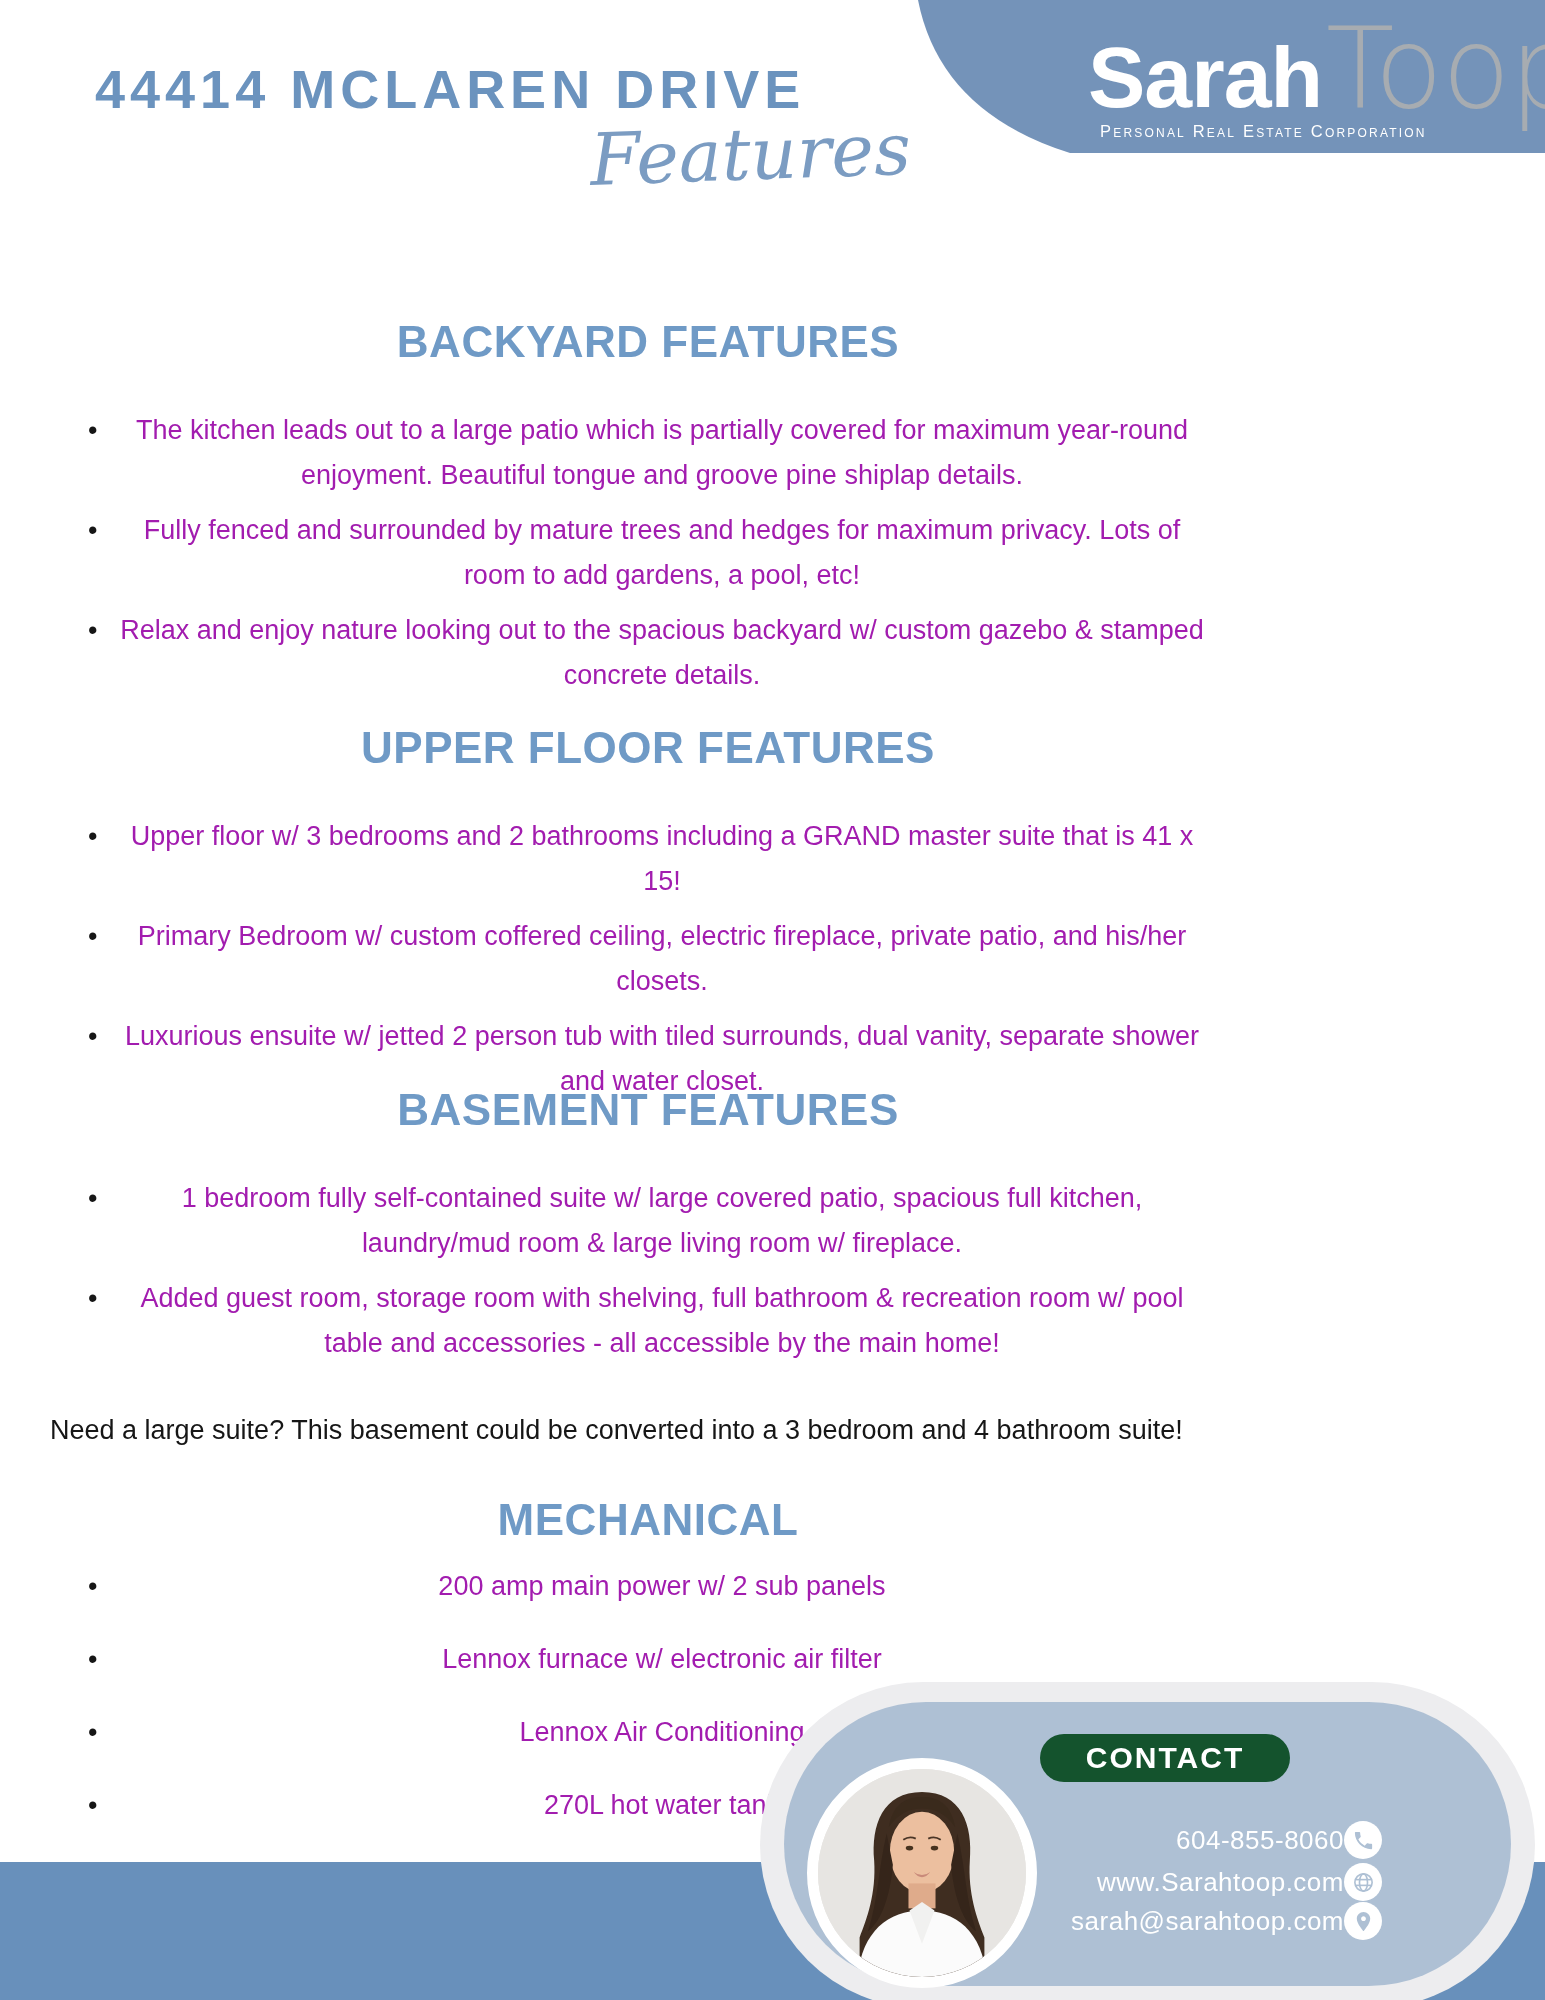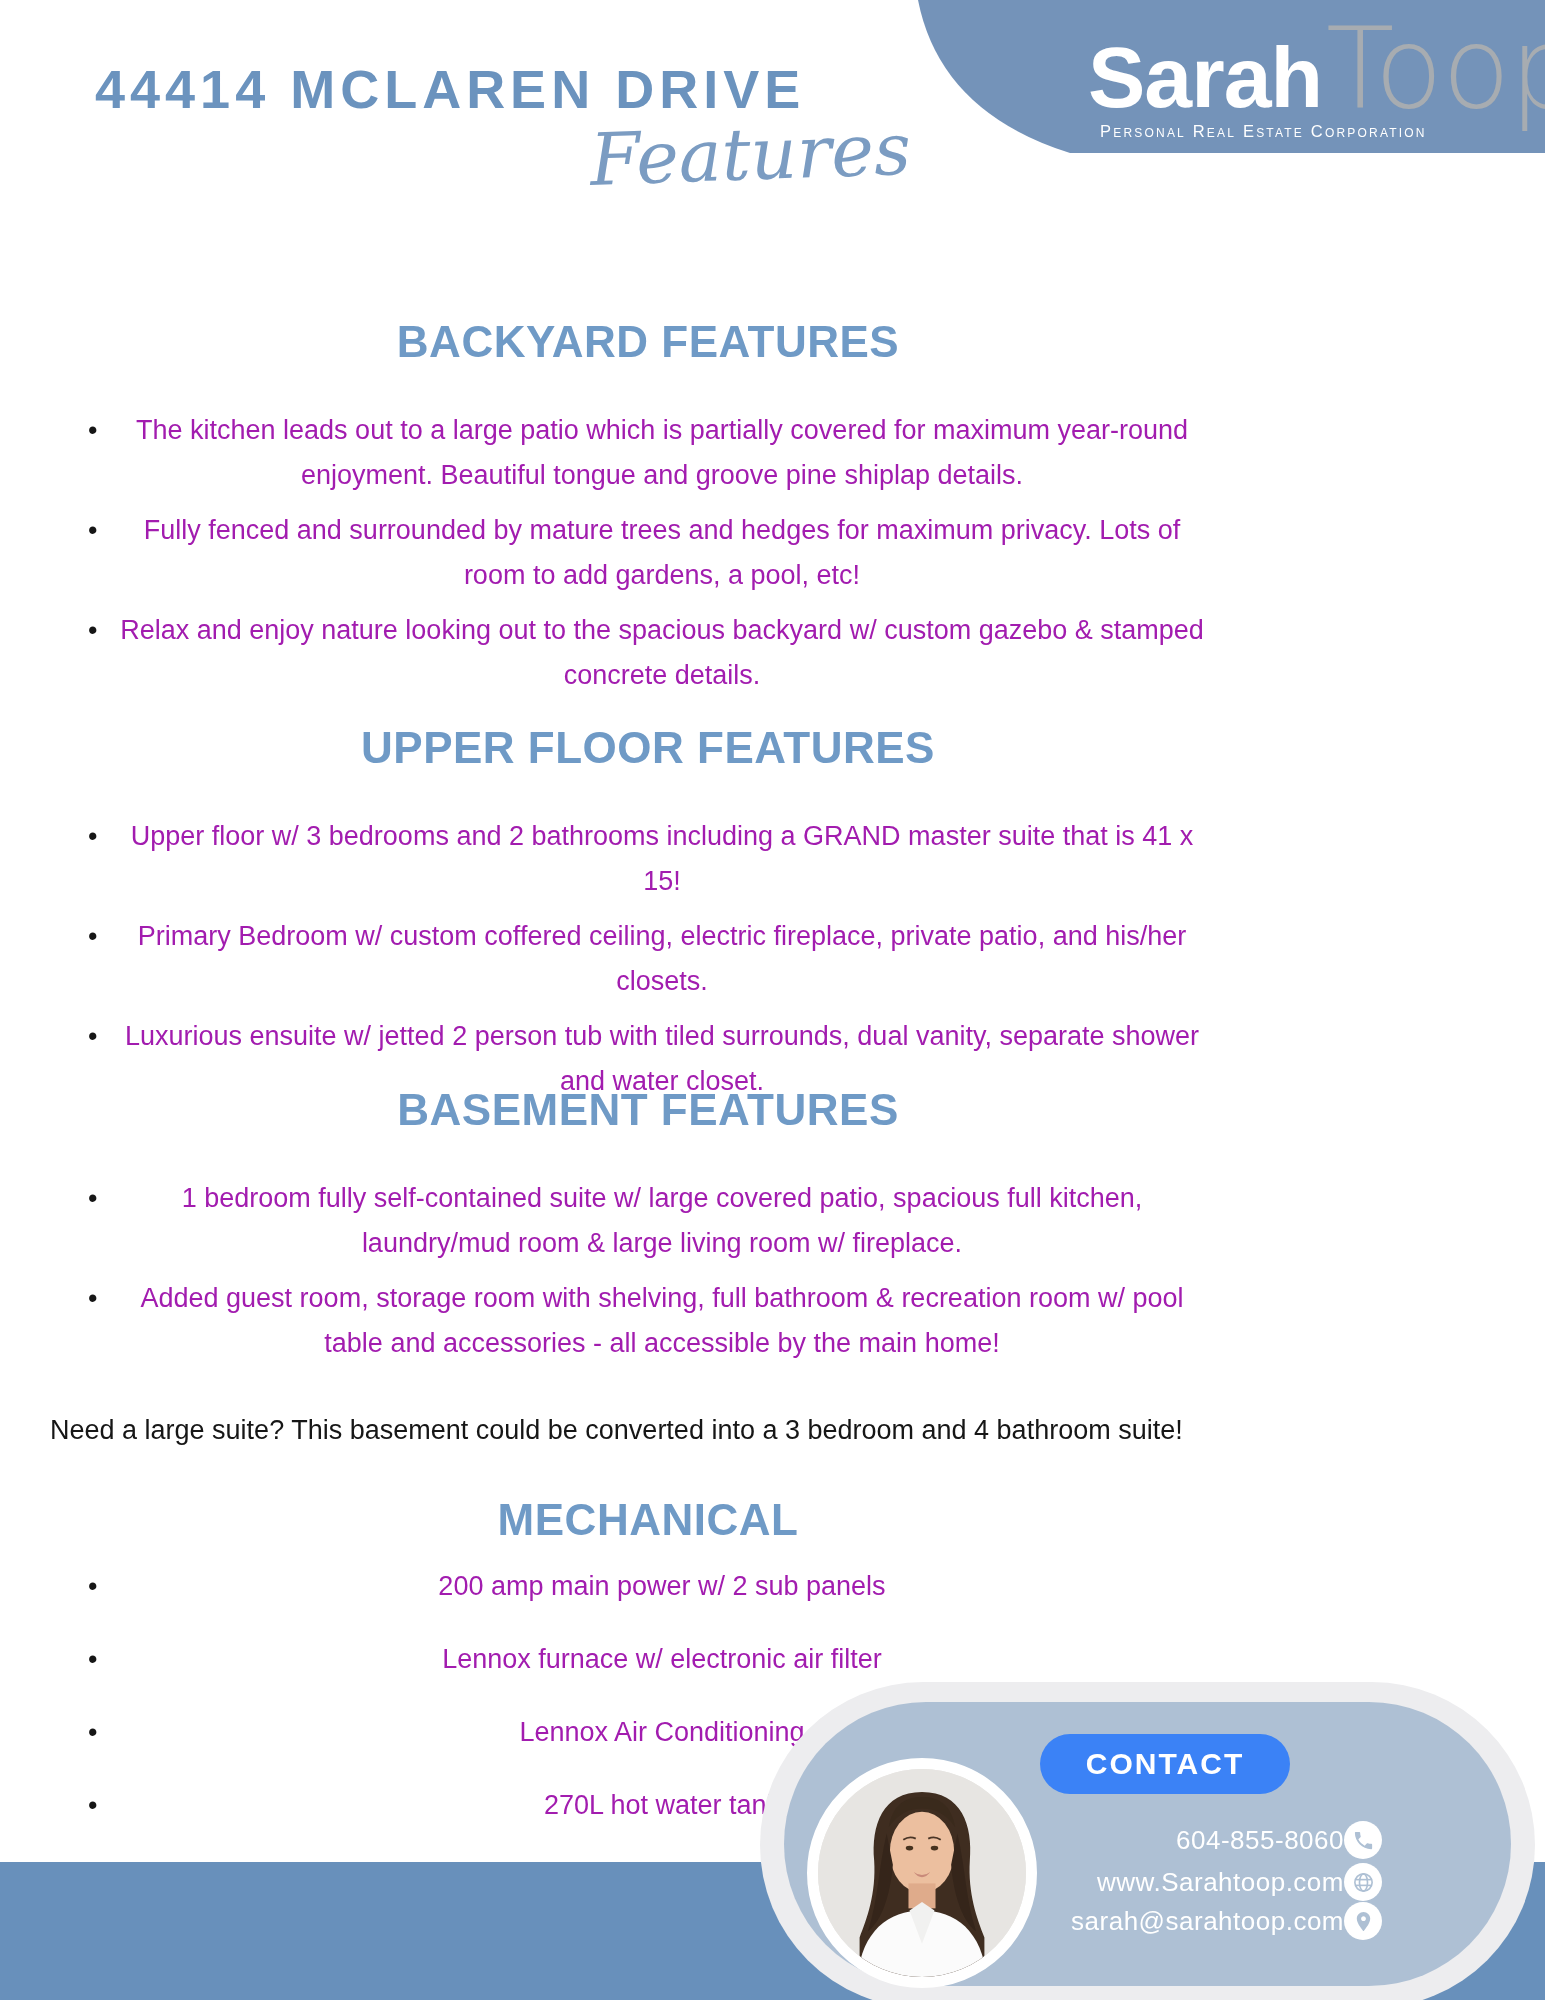--- a/index.html
+++ b/index.html
@@ -46,22 +46,22 @@
 
   .card-outer { position:absolute; left:760px; top:1682px; width:775px; height:326px;
                 background:#ededef; border-radius:163px; }
   .card-inner { position:absolute; left:24px; top:20px; right:24px; bottom:22px;
                 background:#aec0d4; border-radius:143px; }
 
   .avatar { position:absolute; left:807px; top:1758px; width:208px; height:208px;
             border-radius:50%; border:11px solid #ffffff; overflow:hidden; background:#e7e5e2; }
   .avatar svg { display:block; width:100%; height:100%; }
 
-  .contact-pill { position:absolute; left:1040px; top:1734px; width:250px; height:60px;
-                  background:#3b82f6; border-radius:30px; display:flex; align-items:center; justify-content:center; }
+  .contact-pill { position:absolute; left:1040px; top:1734px; width:250px; height:48px;
+                  background:#14532d; border-radius:30px; display:flex; align-items:center; justify-content:center; }
   .contact-pill span { color:#ffffff; font-size:30px; font-weight:bold; letter-spacing:2px; }
 
   .crow { position:absolute; right:163px; height:40px; display:flex; align-items:center; }
   .crow .ctext { color:#ffffff; font-size:26px; letter-spacing:0.5px; white-space:nowrap; }
   .cicon { width:38px; height:38px; border-radius:50%; background:#ffffff;
            display:flex; align-items:center; justify-content:center; flex:0 0 auto; }
   .cicon svg { width:23px; height:23px; }
   #row-phone { top:1820px; }
   #row-web   { top:1862px; }
   #row-email { top:1901px; }

